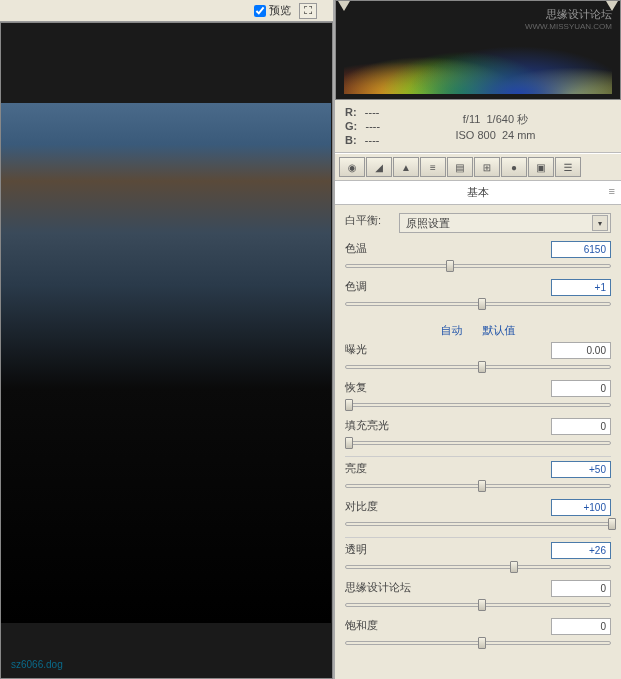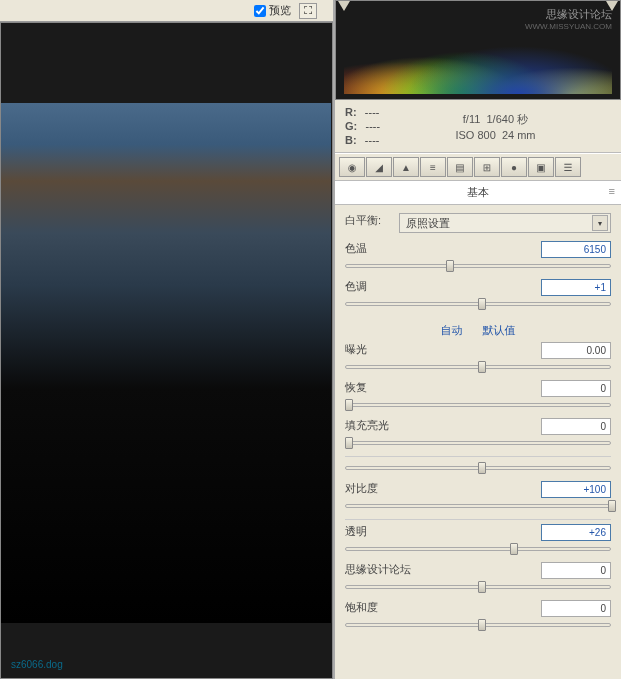--- a/index.html
+++ b/index.html
@@ -28,21 +28,21 @@
 .panel-title{text-align:center;padding:4px;border-bottom:1px solid #bbb;color:#444;position:relative;background:#ffffff}
 .panel-title .menu{position:absolute;right:6px;top:4px;color:#888}
 .panel-body{padding:8px 10px 4px;overflow-y:auto}
 .row{margin-bottom:2px}
 .row-h{display:flex;align-items:flex-start;gap:6px;margin-bottom:8px}
 .row-h label{color:#444;width:48px}
 .select{flex:1;height:20px;border:1px solid #aaa;background:#efece0;padding:0 6px;display:flex;align-items:center;color:#444;position:relative}
 .sel-arrow{position:absolute;right:2px;top:1px;width:16px;height:16px;border:1px solid #aaa;background:#e5e1d3;display:flex;align-items:center;justify-content:center;font-size:8px}
 .sl-row{display:flex;justify-content:space-between;align-items:flex-start;margin-bottom:1px}
 .sl-row label{color:#444}
-.val{width:70px;height:17px;border:1px solid #4a7aaa;background:#fff;text-align:right;padding:1px 4px;color:#2255aa;font-size:10px}
+.val{width:60px;height:17px;border:1px solid #4a7aaa;background:#fff;text-align:right;padding:1px 4px;color:#2255aa;font-size:10px}
 .val.plain{border:1px solid #aaa;color:#444}
 .slider{position:relative;height:14px;margin-bottom:6px}
 .track{position:absolute;top:5px;left:0;right:0;height:4px;background:linear-gradient(#c8c4b6,#e0dcc e);border:1px solid #aaa;border-radius:2px}
 .thumb{position:absolute;top:1px;width:8px;height:12px;background:linear-gradient(#f5f2e5,#c8c4b6);border:1px solid #888;border-radius:1px}
 .section-links{display:flex;justify-content:center;gap:20px;padding:6px 0 4px;color:#2255aa}
 .section-links span{cursor:pointer}
 .divider{height:1px;background:#ccc;margin:4px 0}
 </style>
 </head>
 <body>
@@ -169,20 +169,24 @@
         </div>
       <div class="slider">
           <div class="track"></div>
           <div class="thumb" style="left:0%"></div>
         </div>
     </div>
 
     <div class="divider"></div>
 
     <div class="row">
+      <div class="sl-row">
+          <label>亮度</label>
+          <input class="val" value="+50" style="">
+        </div>
       <div class="slider">
           <div class="track"></div>
           <div class="thumb" style="left:50%"></div>
         </div>
     </div>
     <div class="row">
       <div class="sl-row">
           <label>对比度</label>
           <input class="val" value="+100" style="">
         </div>

